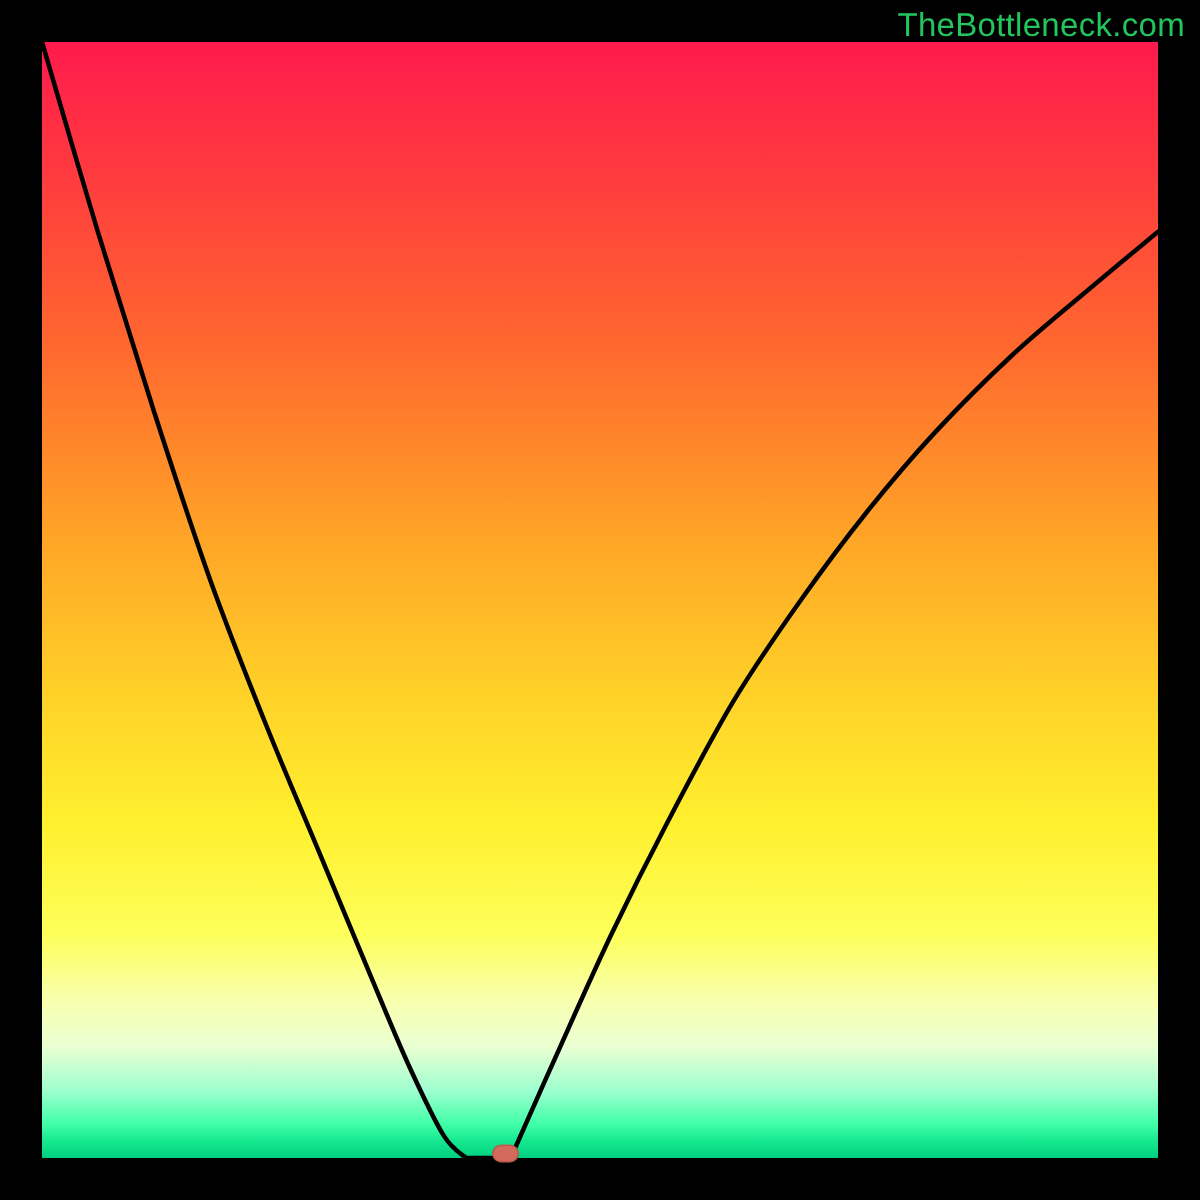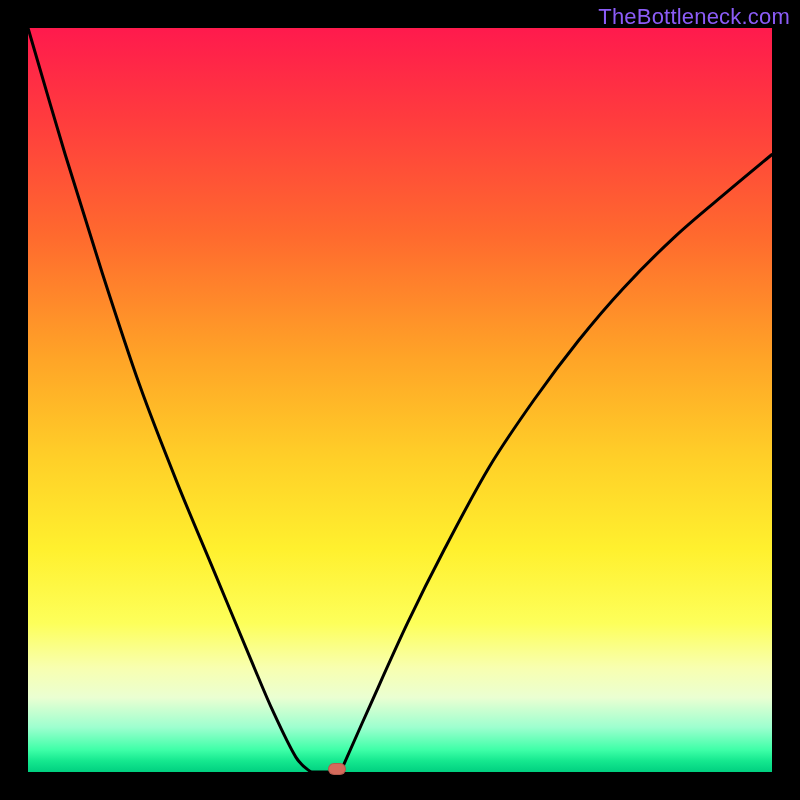--- a/index.html
+++ b/index.html
@@ -38,21 +38,21 @@
       #9dffcf 94%,
       #3fffa8 97%,
       #15e88f 98.5%,
       #00d080 100%
     );
   }
   .watermark {
     position: absolute;
     top: 4px;
     right: 10px;
-    color: #8b5cf6;
+    color: #22c55e;
     font-size: 22px;
     letter-spacing: 0.2px;
     user-select: none;
   }
   svg.curve {
     position: absolute;
     left: 0;
     top: 0;
     width: 744px;
     height: 744px;

